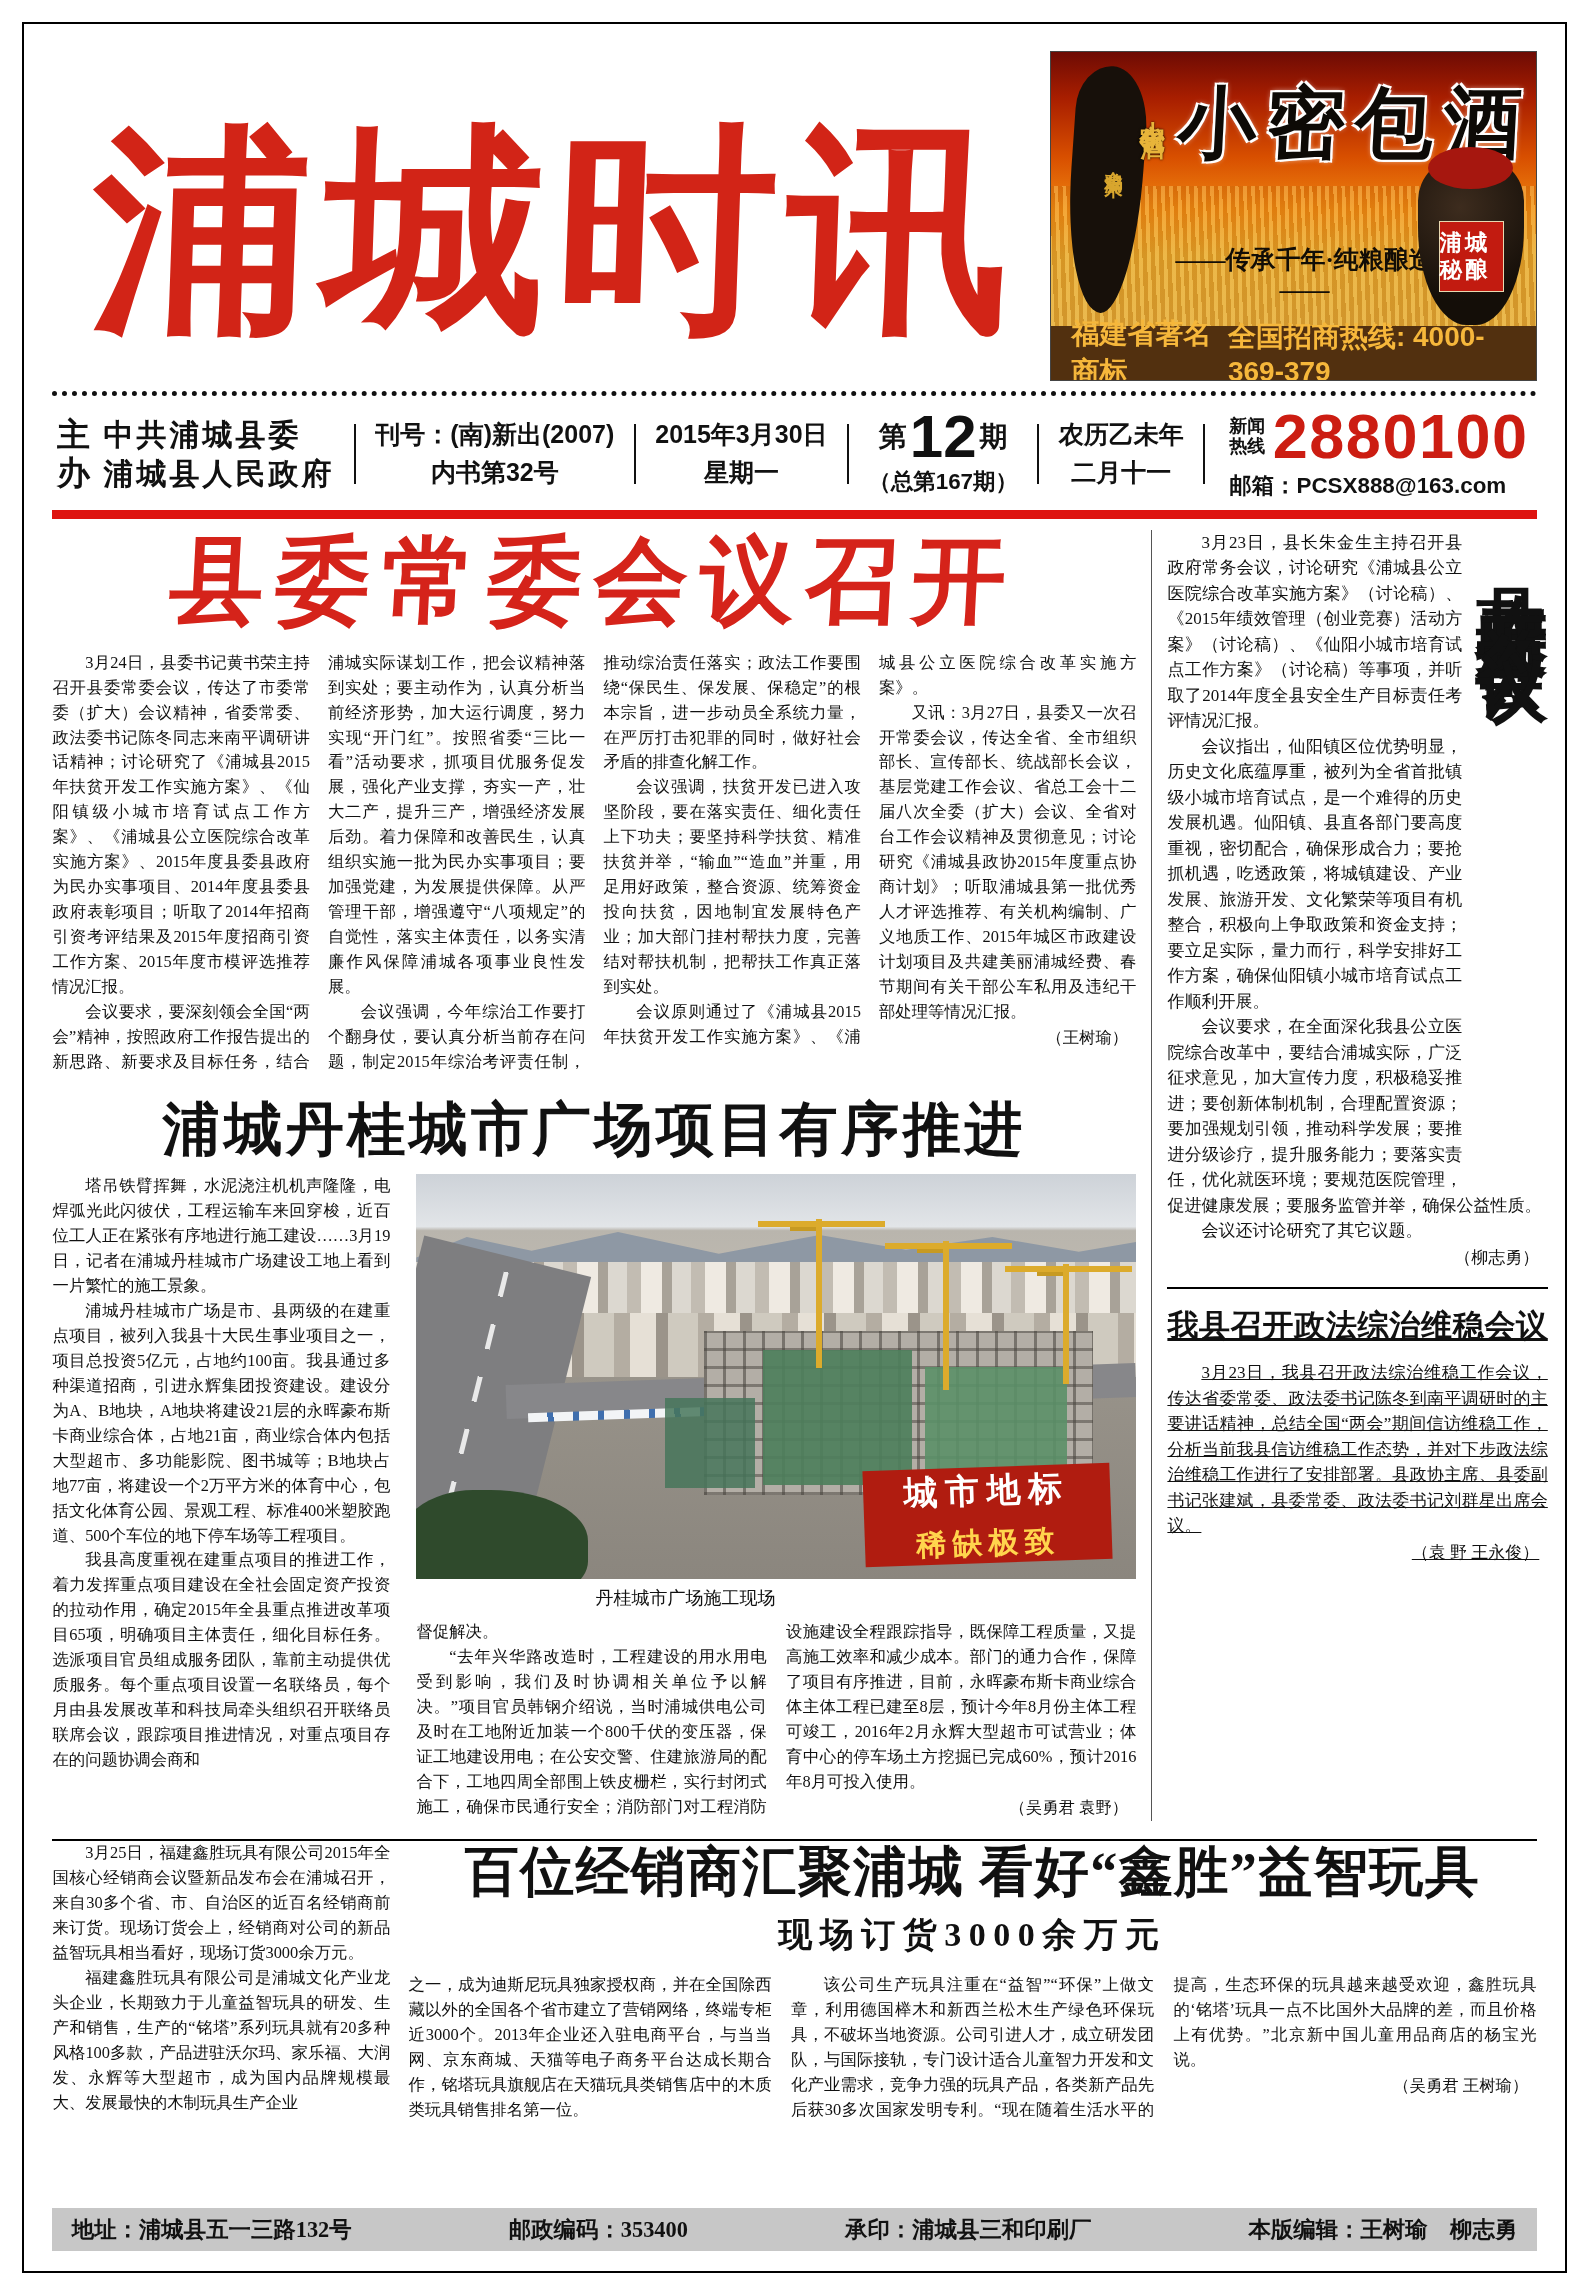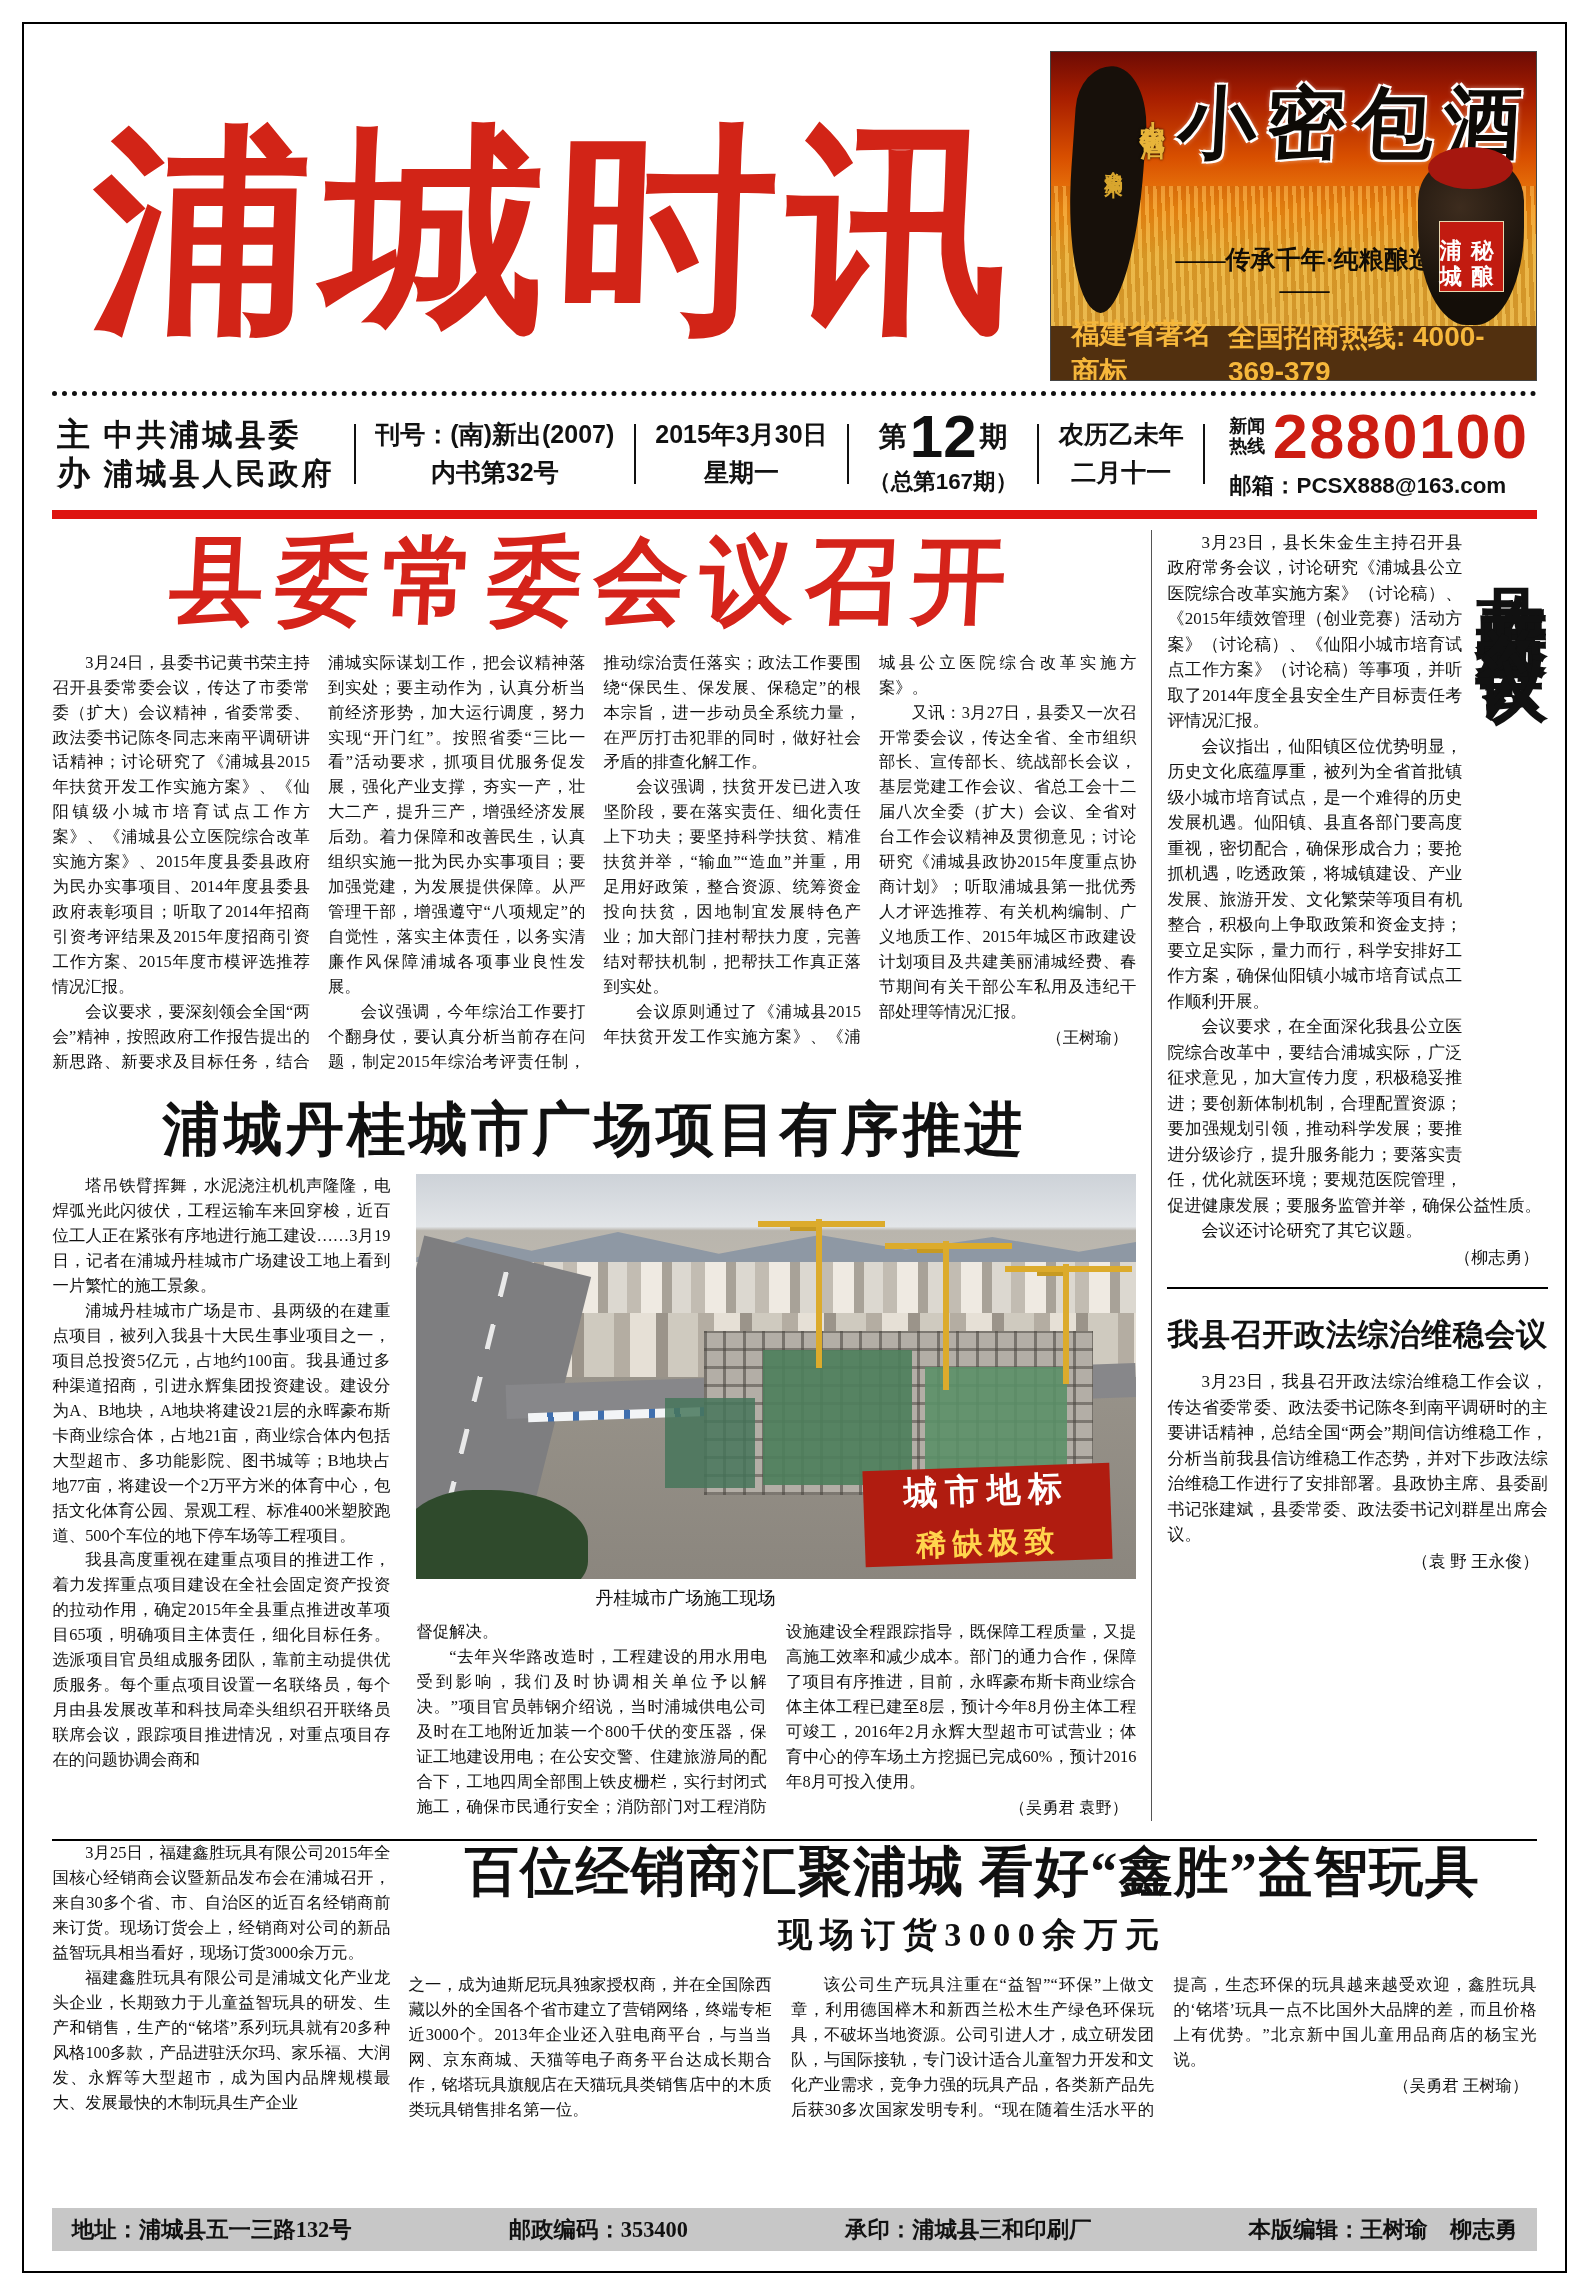--- a/index.html
+++ b/index.html
@@ -14,21 +14,21 @@
       background:repeating-linear-gradient(88deg,rgba(255,222,120,.38) 0 3.7px,rgba(160,100,10,.18) 3.7px 8.2px);}
   .ad-gourd{position:absolute;left:12px;top:13.5px;width:112px;height:254px;}
   .gourd-shape{position:absolute;left:7.5px;top:0;width:72px;height:247px;background:#17100a;border-radius:48% 52% 46% 54%/18% 26% 60% 58%;transform:rotate(4deg);}
   .gourd-txt{position:absolute;left:73px;top:34px;writing-mode:vertical-rl;text-orientation:upright;color:#e8b43a;font-weight:bold;font-size:25px;letter-spacing:4.5px;text-shadow:0 0 2.2px #000;}
   .gourd-sub{position:absolute;left:39px;top:90px;writing-mode:vertical-rl;text-orientation:upright;color:#d8a62e;font-weight:bold;font-size:18px;letter-spacing:3px;}
   .ad-brand{position:absolute;left:127px;top:19.4px;font-size:78px;font-weight:bold;letter-spacing:10.5px;color:#0d0a06;
       text-shadow:-2.2px -2.2px 0 #fff,2.2px -2.2px 0 #fff,-2.2px 2.2px 0 #fff,2.2px 2.2px 0 #fff,0 0 6px #fff;transform:skewX(-3deg);}
   .ad-tagline{position:absolute;left:112px;top:191px;width:284px;text-align:center;font-size:25px;font-weight:bold;color:#120d06;}
   .ad-jar{position:absolute;right:12px;bottom:55px;width:106px;height:168px;background:radial-gradient(circle at 40% 30%,#3d2c1e,#140e08 70%);border-radius:42% 42% 46% 46%/26% 26% 58% 58%;}
   .ad-jar::before{content:"";position:absolute;top:-10.5px;left:10.5px;width:85px;height:42px;background:#a6170f;border-radius:50%;}
-  .ad-seal{position:absolute;left:21px;top:64px;width:63px;height:69px;background:#c21b10;border:1.5px solid #e8d8b0;display:flex;flex-direction:row;align-items:flex-end;justify-content:center;color:#fff;font-weight:bold;font-size:22.4px;line-height:1.2;letter-spacing:3px;}
+  .ad-seal{position:absolute;left:21px;top:64px;width:63px;height:69px;background:#c21b10;border:1.5px solid #e8d8b0;display:flex;flex-direction:column;align-items:flex-start;justify-content:center;color:#fff;font-weight:bold;font-size:22.4px;line-height:1.2;letter-spacing:3px;}
   .ad-strip{position:absolute;left:0;right:0;bottom:0;height:54px;background:#52300f;color:#f6b73b;display:flex;align-items:center;justify-content:space-between;padding:0 21px;font-weight:bold;font-size:28px;font-family:"Liberation Sans",sans-serif;}
   
   .dotted{border-top:5.2px dotted #111;margin:7.5px 0 4.5px;}
   .infobar{display:flex;align-items:center;padding:6px 4.5px 9px;}
   .ib-div{width:2.2px;height:60px;background:#111;margin:0 19.4px;flex:none;}
   .ib-item{font-family:"Liberation Sans",sans-serif;}
   .ib-sponsor{display:flex;align-items:center;gap:13.5px;}
   .sp-label{display:flex;flex-direction:column;font-size:33px;font-weight:bold;line-height:1.15;}
   .sp-lines{font-size:30px;font-weight:bold;line-height:1.3;letter-spacing:3px;}
   .ib-center{text-align:center;font-size:25px;font-weight:bold;line-height:1.5;}
@@ -75,21 +75,21 @@
   .ph-net3{position:absolute;right:381px;top:224px;width:90px;height:90px;background:#47765a;opacity:.85;}
   .ph-crane{position:absolute;width:6.7px;height:149px;background:#dcab2c;}
   .ph-crane::before{content:"";position:absolute;top:1.5px;left:-58px;width:127px;height:6px;background:#dcab2c;}
   .ph-crane::after{content:"";position:absolute;top:7.5px;left:-25.4px;width:25.4px;height:3.7px;background:#c79a22;}
   .ph-trees{position:absolute;left:-22.4px;bottom:-22.4px;width:194px;height:112px;background:#2f4a2c;border-radius:45% 55% 40% 60%/60% 50% 40% 50%;}
   .ph-banner{position:absolute;right:25.4px;bottom:16.4px;width:247px;height:96px;background:#b01c10;display:flex;flex-direction:column;align-items:center;justify-content:center;gap:3px;transform:rotate(-2deg);}
   .ph-banner .b1{color:#fff;font-weight:bold;font-size:34px;letter-spacing:7.5px;font-family:"Liberation Sans",sans-serif;}
   .ph-banner .b2{color:#ffd54d;font-weight:bold;font-size:30px;letter-spacing:6px;font-family:"Liberation Sans",sans-serif;}
   
   .v-head{float:right;writing-mode:vertical-rl;text-orientation:upright;font-size:72px;font-weight:bold;line-height:1;letter-spacing:7.5px;height:637px;margin:0 0 9px 13.5px;font-family:"Liberation Serif",serif;}
-  .zhengfa{border-top:2.2px solid #000;margin-top:16.4px;padding-top:20px;}
+  .zhengfa{border-top:2.2px solid #000;margin-top:16.4px;padding-top:11px;text-decoration:underline;}
   .zf-head{font-family:"Liberation Sans",sans-serif;font-weight:bold;font-size:31px;text-align:center;white-space:nowrap;letter-spacing:0.7px;margin:3px 0 10.5px;}
   
   .toy{display:flex;gap:18px;border-top:2.2px solid #000;margin-top:18px;padding-top:0;font-size:16.4px;line-height:1.52;}
   .toy-col1{width:338px;flex:none;}
   .toy-right{flex:1;}
   .toy-head{font-family:"Liberation Serif",serif;font-weight:bold;font-size:54px;text-align:center;white-space:nowrap;letter-spacing:1.5px;margin:0 0 6px;line-height:1.15;}
   .toy-sub{font-family:"Liberation Serif",serif;font-weight:bold;font-size:34px;text-align:center;letter-spacing:7.5px;margin-bottom:12px;}
   .cols3{column-count:3;column-gap:19.4px;}
   
   .pfoot{margin-top:auto;background:#c7c7c7;display:flex;justify-content:space-between;align-items:center;padding:6px 19.4px;font-family:"Liberation Serif",serif;font-weight:bold;font-size:22.4px;}

